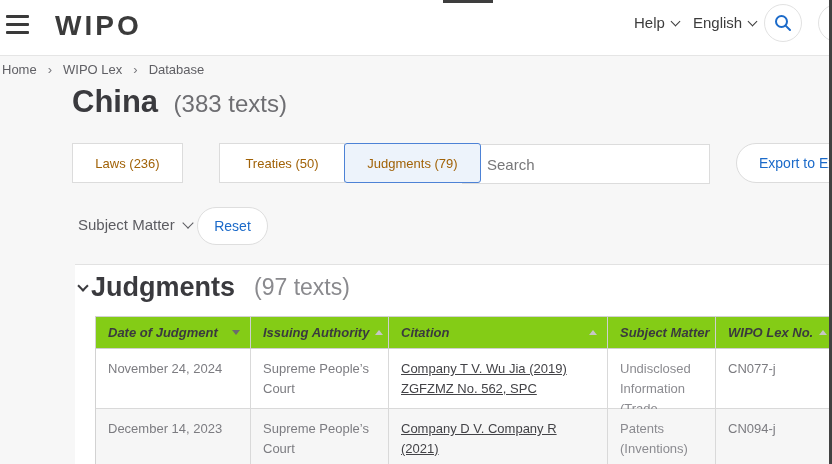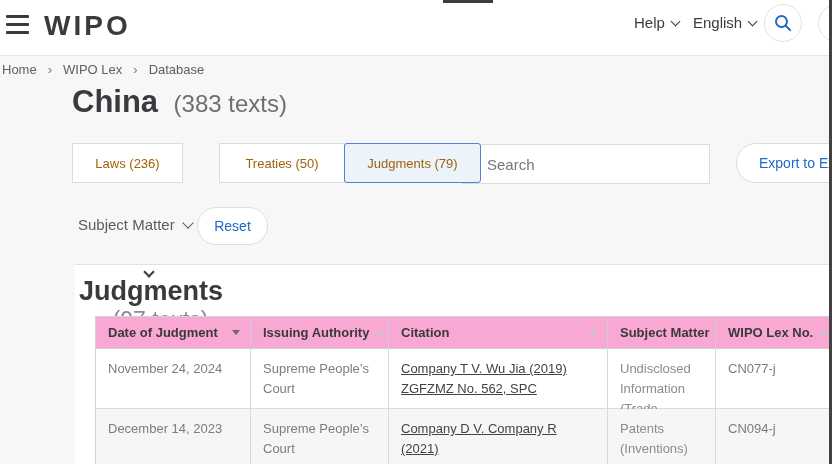--- a/index.html
+++ b/index.html
@@ -7,21 +7,21 @@
   body {
     position:relative; overflow:hidden;
     font-family:"Liberation Sans", sans-serif;
     background:#f7f7f7; color:#3c3c40;
   }
   
   .topbar { position:absolute; left:0; top:0; width:832px; height:56px;
     background:#fff; border-bottom:1px solid #e5e5e5; z-index:5; }
   .hamburger { position:absolute; left:6px; top:15px; width:24px; height:24px; cursor:pointer; }
   .hamburger span { display:block; width:23px; height:3px; background:#3a3a3a; margin-bottom:5px; border-radius:1px; }
-  .logo { position:absolute; left:44px; top:10px; font-size:28px; font-weight:800;
+  .logo { position:absolute; left:55px; top:10px; font-size:28px; font-weight:800;
     letter-spacing:3px; color:#3b3b3b; }
   .top-dark-bar { position:absolute; left:443px; top:0; width:50px; height:3px; background:#3e3e3e; }
   .top-link { position:absolute; top:14px; font-size:15px; color:#3c3c3c; cursor:pointer; }
   .top-link.help { left:634px; }
   .top-link.lang { left:693px; }
   .chev { display:inline-block; width:7px; height:7px;
     border-right:1.7px solid #3c3c3c; border-bottom:1.7px solid #3c3c3c;
     transform:rotate(45deg); margin-left:7px; vertical-align:3px; }
   .circle-btn { position:absolute; top:4px; width:38px; height:38px; border-radius:50%;
     background:#fff; border:1px solid #e2e2e2; display:flex; align-items:center;
@@ -58,34 +58,34 @@
   
   .subject-filter { position:absolute; left:78px; top:216px; font-size:15px;
     color:#5c5c61; cursor:pointer; }
   .subject-filter .chev { border-color:#5c5c61; width:8px; height:8px; margin-left:9px; }
   .reset-btn { position:absolute; left:197px; top:207px; width:71px; height:38px;
     border-radius:19px; border:1px solid #dedede; background:#fff; color:#1b6ac9;
     font-size:14px; display:flex; align-items:center; justify-content:center; cursor:pointer; }
   
   .panel { position:absolute; left:75px; top:264px; width:757px; height:200px;
     background:#fff; border-top:1px solid #e2e2e2; }
-  .section-heading { position:absolute; left:79px; top:272px; display:flex; align-items:center;flex-direction:column; }
+  .section-heading { position:absolute; left:79px; top:272px; display:flex; align-items:center; }
   .section-chev { display:inline-block; width:8px; height:8px;
     border-right:2px solid #3a3a3e; border-bottom:2px solid #3a3a3e;
     transform:rotate(45deg); margin:-4px 4px 0 0; cursor:pointer; }
   .section-heading .title { font-size:27px; font-weight:600; color:#3a3a3e; }
   .section-heading .count { font-size:23px; font-weight:400; color:#8a8a8e; margin-left:19px; }
   
   .grid-table { position:absolute; left:95px; top:316px; width:737px;
     display:grid; grid-template-columns:155px 138px 219px 108px 117px;
     border-left:1px solid #d2d2d2; border-top:1px solid #d2d2d2; font-size:13px; }
-  .th { height:32px; background:#f9a8d4; color:#3a3a3e; font-weight:700;
+  .th { height:32px; background:#84cc16; color:#3a3a3e; font-weight:700;
     display:flex; align-items:center; justify-content:space-between;
     padding:0 10px 0 12px; border-right:1px solid #cfcfcf; border-bottom:1px solid #cfcfcf;
-    cursor:pointer; white-space:nowrap; overflow:hidden; }
+    cursor:pointer; white-space:nowrap; overflow:hidden;font-style:italic; }
   .sort-down { width:0; height:0; border-left:4px solid transparent;
     border-right:4px solid transparent; border-top:5px solid #6b6b6b; margin-left:6px; flex:none; }
   .sort-up-light { width:0; height:0; border-left:4px solid transparent;
     border-right:4px solid transparent; border-bottom:5px solid #c6c6c6; margin-left:6px; flex:none; }
   .td { padding:10px 12px; border-right:1px solid #d9d9d9; border-bottom:1px solid #d9d9d9;
     line-height:1.55; vertical-align:top; }
   .row-a { background:#fff; height:60px; }
   .row-b { background:#f6f6f6; height:72px; }
   .c-gray { color:#7c7c81; }
   .c-subj { color:#8b8b90; }

